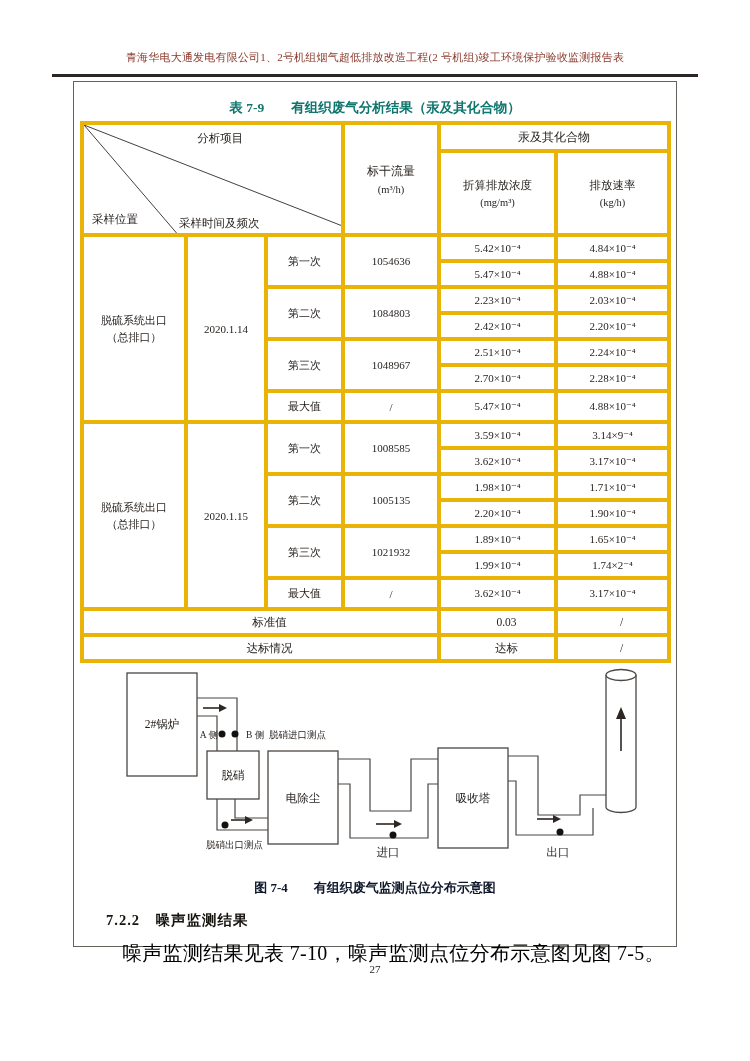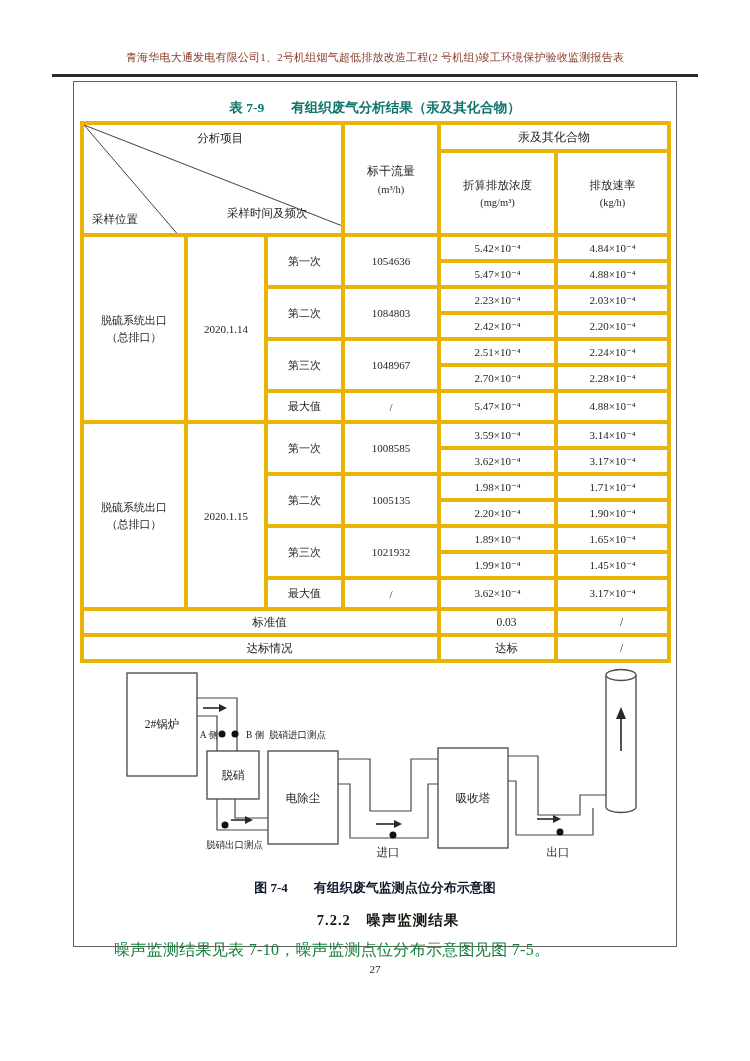--- a/index.html
+++ b/index.html
@@ -28,38 +28,38 @@
   }
   table.data-table td{
     border:4px solid #eab308;text-align:center;vertical-align:middle;
     font-size:11px;padding:0 2px;color:#221d1a;
   }
   td.corner{position:relative;padding:0;}
   .diag-svg{position:absolute;left:0;top:0;width:100%;height:100%;}
   .diag-svg line{stroke:#45403c;stroke-width:1;}
   .c-top{position:absolute;top:6px;left:53%;transform:translateX(-50%);font-size:11.5px;}
   .c-left{position:absolute;bottom:6px;left:8px;font-size:11.5px;font-family:Liberation Serif, serif;}
-  .c-mid{position:absolute;bottom:12px;left:37%;font-size:11.5px;margin-left:48px;}
+  .c-mid{position:absolute;bottom:2px;left:37%;font-size:11.5px;}
   tr.h1 td{height:24px;font-size:12px;}
   tr.h2 td{height:80px;font-size:11.5px;}
   .unit{font-size:10.5px;margin-top:4px;}
   td.num{font-family:"Liberation Serif","DejaVu Serif",serif;}
   tr.sub td{height:22px;}
   tr.maxrow td{height:27px;}
   tr.footrow td{height:22px;font-size:11.5px;padding-left:20px;}
   .locline{line-height:17px;}
   .para{
     margin:6px 2px 0;font-size:14px;line-height:29px;
     text-indent:2em;text-align:justify;letter-spacing:0.2px;color:#1f1a18;
   }
   .diagram{margin-top:4px;height:208px;position:relative;}
   .diagram svg{position:absolute;left:-2px;top:0;}
   .fig-caption{text-align:center;font-weight:bold;font-size:13px;margin-top:4px;color:#0f172a;}
-  .sec-heading{font-weight:bold;font-size:14.5px;margin:14px 0 0 26px;color:#17130f;letter-spacing:1px;text-align:center;}
-  .sec-body{margin:10px 2px 13px;font-size:16px;text-indent:2em;letter-spacing:0.3px;color:#15803d;}
+  .sec-heading{font-weight:bold;font-size:14.5px;margin:14px 0 0 26px;color:#17130f;letter-spacing:1px;}
+  .sec-body{margin:10px 2px 13px;font-size:20px;text-indent:2em;letter-spacing:0.3px;color:#000000;}
   .page-num{text-align:center;margin-top:16px;font-size:11px;color:#2a2522;}
   .dbox{fill:#ffffff;stroke:#4a4643;stroke-width:1.3;}
   .duct{fill:none;stroke:#4a4643;stroke-width:1.2;}
   .dg-text{font-family:"Liberation Serif","DejaVu Serif",serif;fill:#221d1a;}
   .dg-big{font-size:11.5px;}
   .dg-small{font-size:9.5px;}
   .dot{fill:#141210;}
   .atip{fill:#2c2724;}
   .aline{stroke:#2c2724;stroke-width:1.6;}
 </style>
@@ -156,21 +156,21 @@
 
       <tr class="sub">
         <td rowspan="7">
           <div class="locline">脱硫系统出口</div>
           <div class="locline">（总排口）</div>
         </td>
         <td rowspan="7" class="num">2020.1.15</td>
         <td rowspan="2">第一次</td>
         <td rowspan="2" class="num">1008585</td>
         <td class="num">3.59×10⁻⁴</td>
-        <td class="num">3.14×10⁻⁴</td>
+        <td class="num">3.14×9⁻⁴</td>
       </tr>
       <tr class="sub">
         <td class="num">3.62×10⁻⁴</td>
         <td class="num">3.17×10⁻⁴</td>
       </tr>
       <tr class="sub">
         <td rowspan="2">第二次</td>
         <td rowspan="2" class="num">1005135</td>
         <td class="num">1.98×10⁻⁴</td>
         <td class="num">1.71×10⁻⁴</td>
@@ -180,21 +180,21 @@
         <td class="num">1.90×10⁻⁴</td>
       </tr>
       <tr class="sub">
         <td rowspan="2">第三次</td>
         <td rowspan="2" class="num">1021932</td>
         <td class="num">1.89×10⁻⁴</td>
         <td class="num">1.65×10⁻⁴</td>
       </tr>
       <tr class="sub">
         <td class="num">1.99×10⁻⁴</td>
-        <td class="num">1.45×10⁻⁴</td>
+        <td class="num">1.74×2⁻⁴</td>
       </tr>
       <tr class="maxrow">
         <td>最大值</td>
         <td class="num">/</td>
         <td class="num">3.62×10⁻⁴</td>
         <td class="num">3.17×10⁻⁴</td>
       </tr>
 
       <tr class="footrow">
         <td colspan="4">标准值</td>

